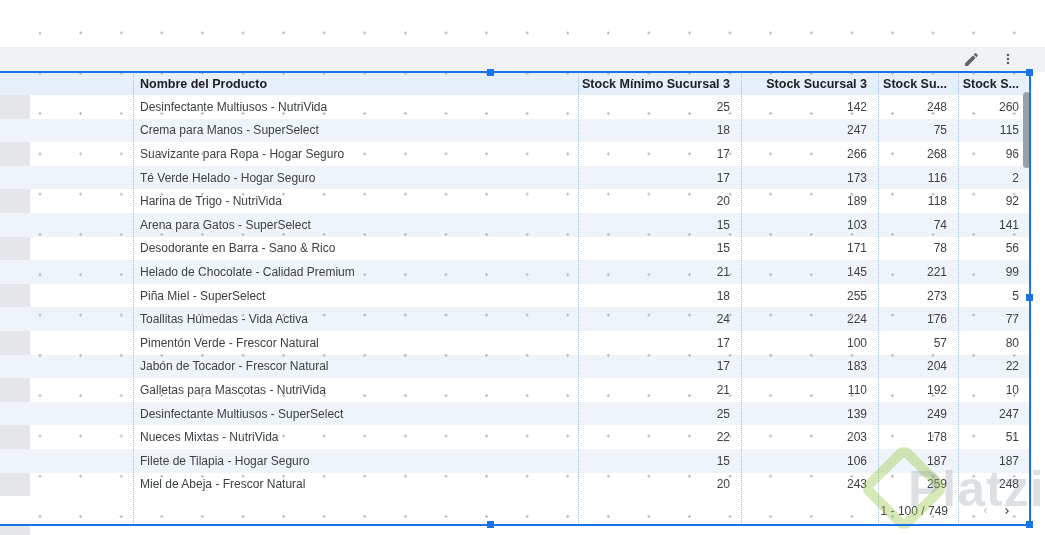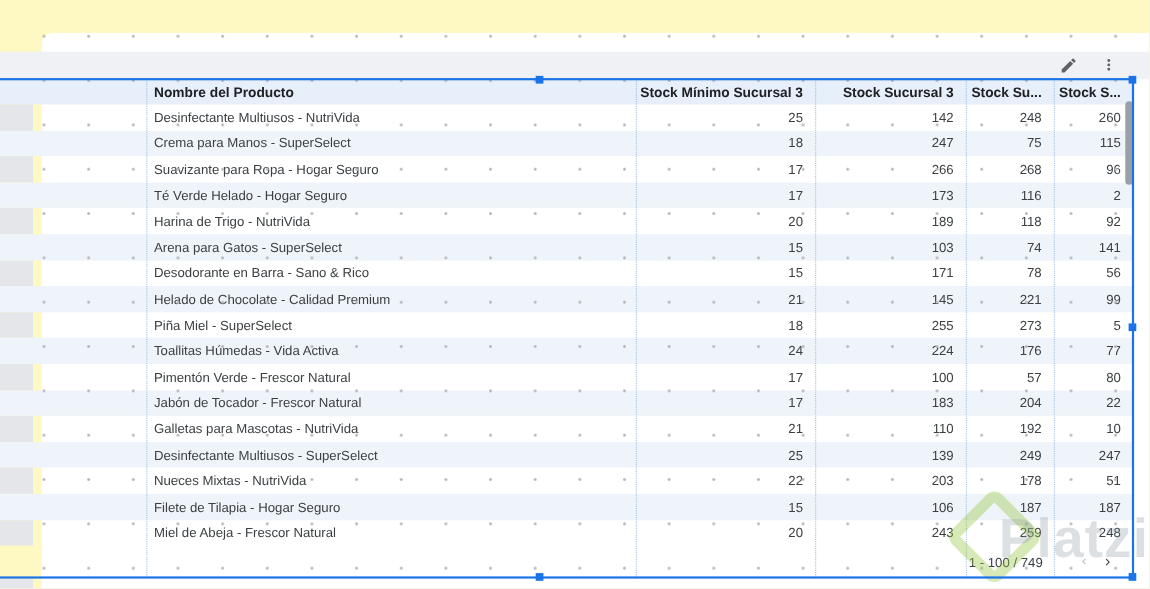--- a/index.html
+++ b/index.html
@@ -1,16 +1,16 @@
 <!DOCTYPE html>
 <html><head>
 <meta charset="utf-8">
 <style>
   html,body{margin:0;padding:0;background:#e9ebee;}
-  .stage{position:relative;width:1045px;height:535px;background:#fef9c3;overflow:hidden;
+  .stage{position:relative;width:1045px;height:535px;background:#ffffff;overflow:hidden;
          font-family:"Liberation Sans",sans-serif;}
   .canvas{position:absolute;left:38px;top:30px;width:1007px;height:505px;background:#ffffff;
           border-top-left-radius:10px;}
   .band{position:absolute;left:0;top:47px;width:1045px;height:25px;background:#eff1f4;}
 
   
   .icon-btn{position:absolute;width:22px;height:22px;display:flex;align-items:center;justify-content:center;
             cursor:pointer;}
   .icon-edit{left:960px;top:48px;}
   .icon-more{left:997px;top:48px;}

